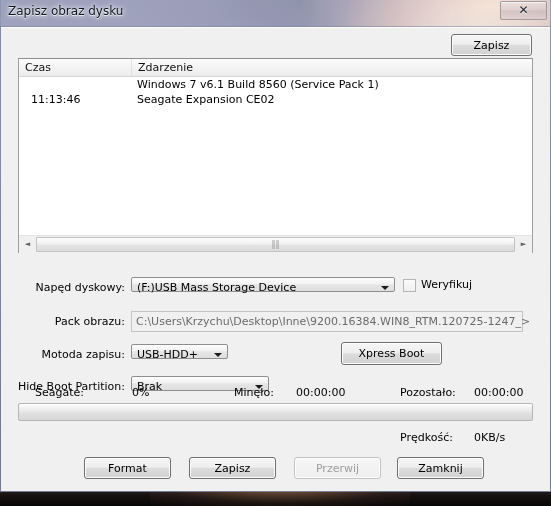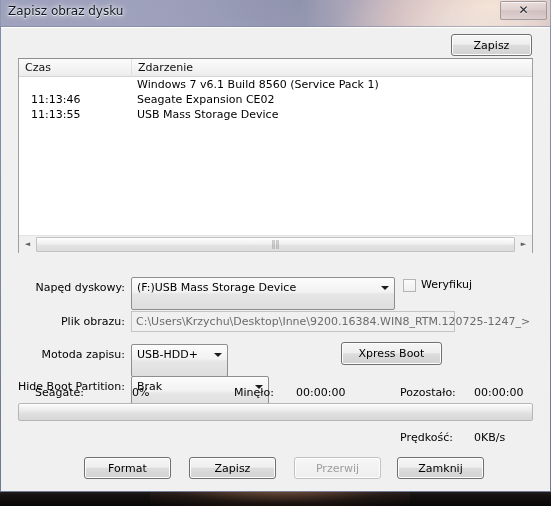--- a/index.html
+++ b/index.html
@@ -156,21 +156,21 @@
     background: linear-gradient(180deg,#fdfdfd 0%, #f1f1f1 45%, #e3e3e3 55%, #dcdcdc 100%);
     border: 1px solid #c2c2c2;
     border-radius: 1px;
     display: flex; align-items: center; justify-content: center;
     cursor: default;
   }
   #sb-grip { font-size: 8px; color: #9a9a9a; letter-spacing: 0px; }
 
   
   .combo {
-    position: absolute; height: 33px;
+    position: absolute; height: 15px;
     border: 1px solid #8e8e8e;
     border-radius: 2px;
     background: linear-gradient(180deg,#fcfcfc 0%, #f2f2f2 45%, #e6e6e6 52%, #dedede 100%);
     font-size: 11px; color: #000;
     cursor: default;
   }
   .combo .val {
     position: absolute; left: 5px; top: 3px;
     white-space: nowrap; overflow: hidden;
   }
@@ -247,24 +247,20 @@
 
       <div id="list-rows">
         <div class="row">
           <span class="cell-time"></span>
           <span class="cell-evt">Windows 7 v6.1 Build 8560 (Service Pack 1)</span>
         </div>
         <div class="row">
           <span class="cell-time">11:13:46</span>
           <span class="cell-evt">Seagate Expansion       CE02</span>
         </div>
-        <div class="row">
-          <span class="cell-time">11:13:55</span>
-          <span class="cell-evt">USB Mass Storage Device</span>
-        </div>
       </div>
 
       <div id="hscroll">
         <div class="sb-arrow">◄</div>
         <div id="sb-track">
           <div id="sb-thumb">
             <span id="sb-grip">‖‖</span>
           </div>
         </div>
         <div class="sb-arrow">►</div>
@@ -275,22 +271,22 @@
     <div class="combo" style="left:130px; top:249px; width:264px;">
       <span class="val">(F:)USB Mass Storage Device</span>
       <span class="arrow"></span>
     </div>
 
     <div id="verify-wrap">
       <span id="verify-box"></span>
       <span id="verify-label">Weryfikuj</span>
     </div>
 
-    <div class="lbl lbl-r" style="left:0px; top:287px; width:124px;">Plik obrazu:</div>
-    <div class="textfield" style="left:130px; top:283px; width:324px;padding-left:16px;">
+    <div class="lbl lbl-r" style="left:0px; top:287px; width:124px;">Pack obrazu:</div>
+    <div class="textfield" style="left:130px; top:283px; width:392px;padding-left:16px;">
       <span class="val">C:\Users\Krzychu\Desktop\Inne\9200.16384.WIN8_RTM.120725-1247_&gt;</span>
     </div>
 
     <div class="lbl lbl-r" style="left:0px; top:320px; width:124px;">Motoda zapisu:</div>
     <div class="combo" style="left:130px; top:316px; width:97px;">
       <span class="val">USB-HDD+</span>
       <span class="arrow"></span>
     </div>
 
     <div class="btn" style="left:340px; top:314px; width:101px; height:23px;">Xpress Boot</div>

